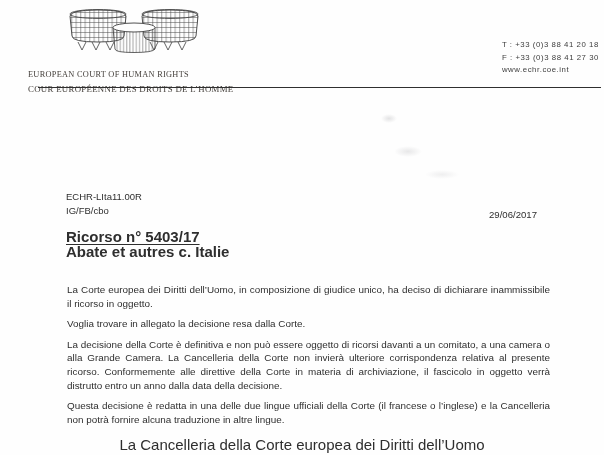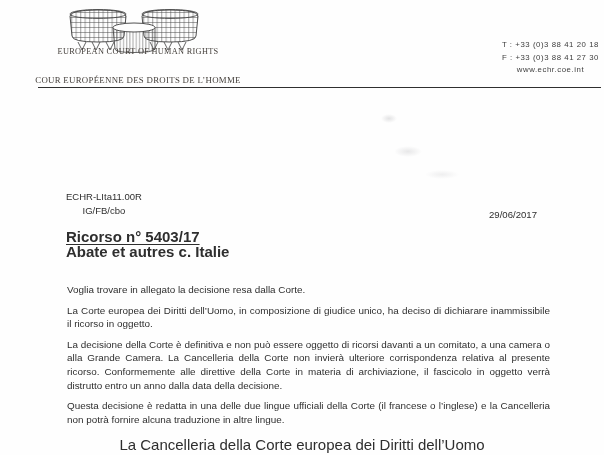--- a/index.html
+++ b/index.html
@@ -7,43 +7,42 @@
     position:relative;
     width:604px; height:455px;
     background:#fefefe;
     overflow:hidden;
     font-family:"Liberation Sans", sans-serif;
     color:#2e2e2e;
   }
   
   .logo { position:absolute; left:62px; top:7px; }
   .orgnames {
-    position:absolute; left:28px; top:45px; width:220px;
-    text-align:center;
+    position:absolute; left:28px; top:68px; width:220px;
     font-family:"Liberation Serif", serif;
     color:#45403c;
   }
   .org-en { font-size:8.3px; letter-spacing:0.3px; line-height:14px; white-space:nowrap; }
-  .org-fr { font-size:8.8px; letter-spacing:0.3px; line-height:14px; white-space:nowrap;margin-top:14px; }
+  .org-fr { font-size:8.8px; letter-spacing:0.3px; line-height:14px; white-space:nowrap; }
   .contact {
     position:absolute; right:5px; top:39px;
-    text-align:center;
+    text-align:left;
     font-size:7.8px; letter-spacing:0.55px;
     line-height:12.5px;
     color:#3d3d3d;
     white-space:nowrap;
   }
   .rule {
     position:absolute; top:87px; left:38px; right:3px;
     border-top:1.4px solid #2f2f2f;
   }
   
   .refblock {
     position:absolute; left:66px; top:190px;
-    font-size:9.5px; line-height:13.5px;text-align:center;
+    font-size:9.5px; line-height:13.5px;
   }
   .date {
     position:absolute; left:489px; top:209px;
     font-size:9.6px;
   }
   .subject {
     position:absolute; left:66px; top:230px;
     font-size:15px; font-weight:bold; line-height:14.5px;
   }
   .case-number { text-decoration:underline; text-underline-offset:2px; }
@@ -119,21 +118,21 @@
     <div>IG/FB/cbo</div>
   </div>
   <div class="date">29/06/2017</div>
 
   <div class="subject">
     <div class="case-number">Ricorso n° 5403/17</div>
     <div>Abate et autres c. Italie</div>
   </div>
 
   <div class="letter-body">
+    <p>La Corte europea dei Diritti dell’Uomo, in composizione di giudice unico, ha deciso di dichiarare inammissibile il ricorso in oggetto.</p>
     <p>Voglia trovare in allegato la decisione resa dalla Corte.</p>
-    <p>La Corte europea dei Diritti dell’Uomo, in composizione di giudice unico, ha deciso di dichiarare inammissibile il ricorso in oggetto.</p>
     <p>La decisione della Corte è definitiva e non può essere oggetto di ricorsi davanti a un comitato, a una camera o alla Grande Camera. La Cancelleria della Corte non invierà ulteriore corrispondenza relativa al presente ricorso. Conformemente alle direttive della Corte in materia di archiviazione, il fascicolo in oggetto verrà distrutto entro un anno dalla data della decisione.</p>
     <p>Questa decisione è redatta in una delle due lingue ufficiali della Corte (il francese o l’inglese) e la Cancelleria non potrà fornire alcuna traduzione in altre lingue.</p>
   </div>
 
   <div class="closing">La Cancelleria della Corte europea dei Diritti dell’Uomo</div>
 
 </div>
 
 </body></html>

